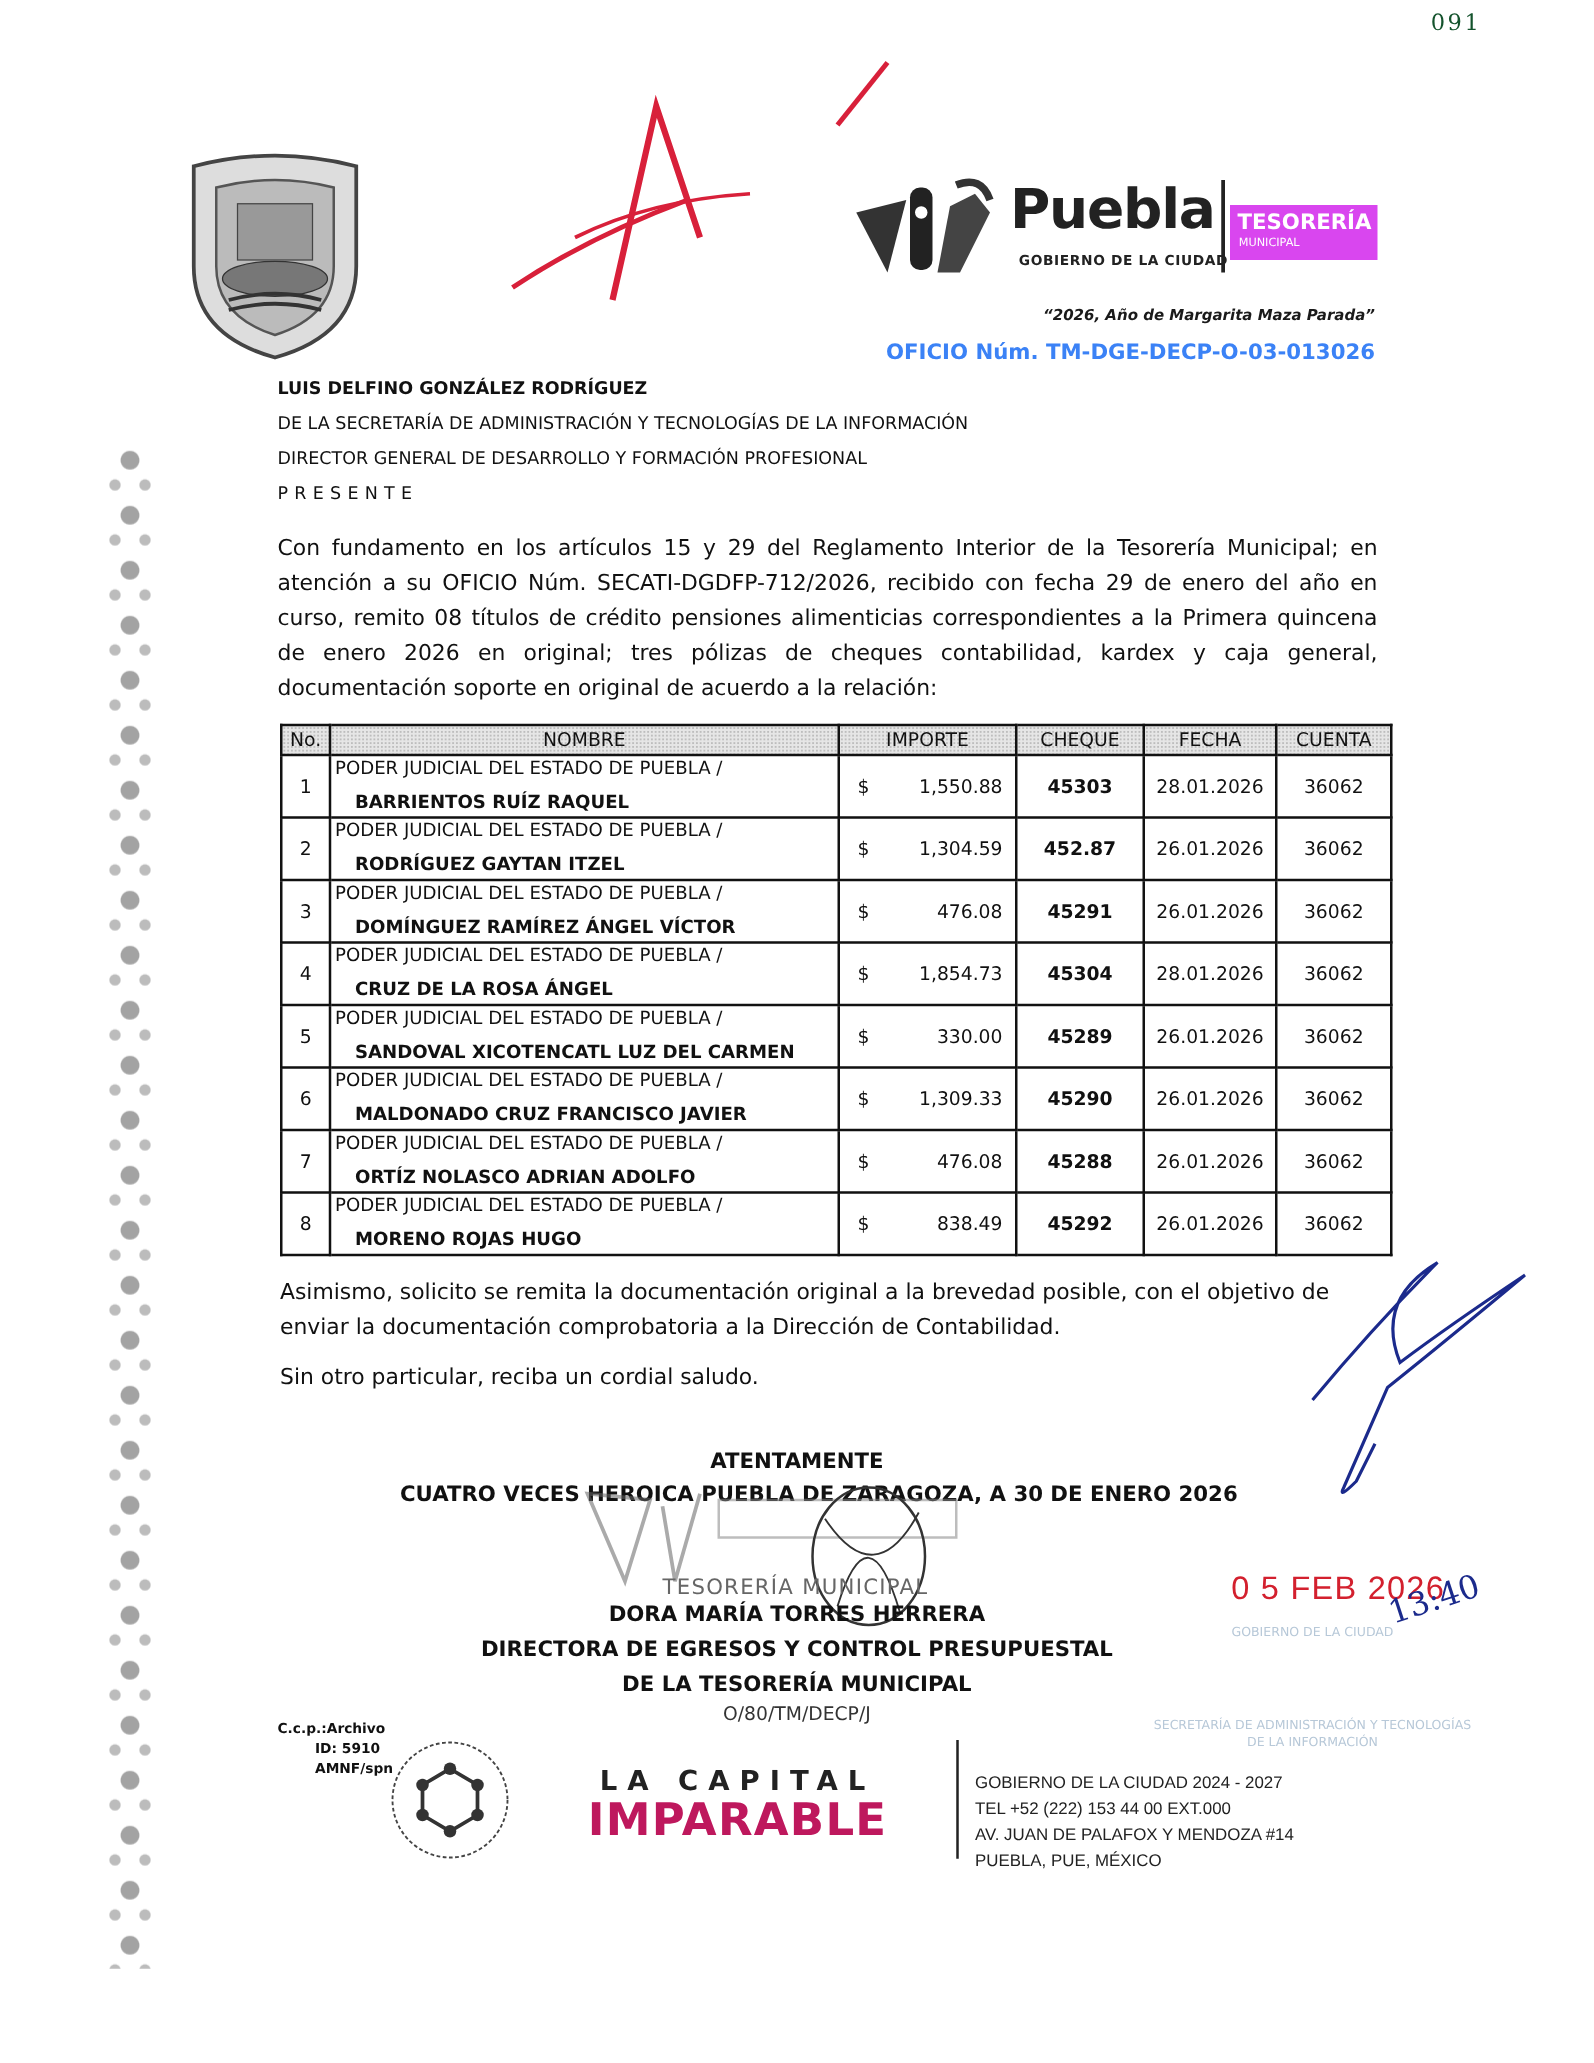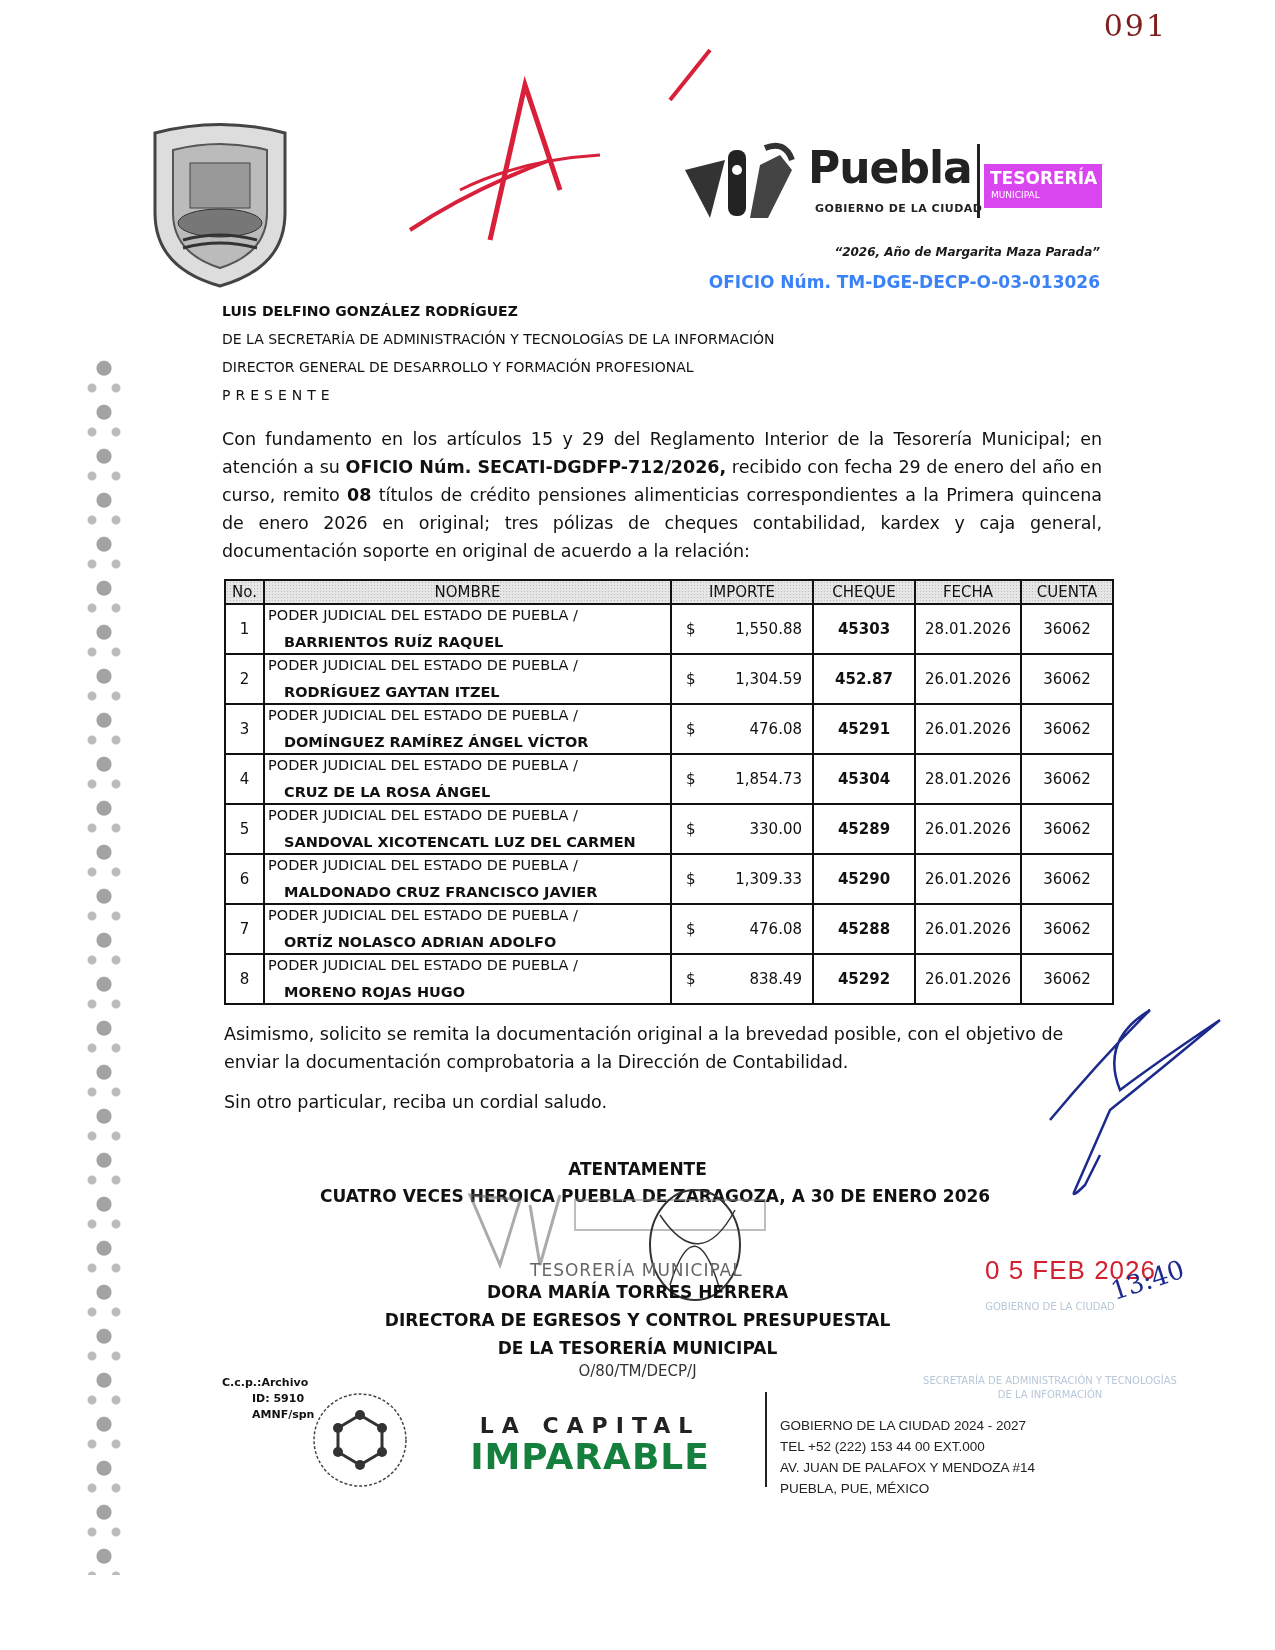--- a/index.html
+++ b/index.html
@@ -15,43 +15,43 @@
       radial-gradient(circle at 75% 75%, #b5b5b5 0 4px, transparent 5px);
     background-size: 48px 44px; opacity: .9; }
 
   
   .crest { left: 145px; top: 118px; width: 150px; height: 170px; }
 
   
   .red-mark { left: 400px; top: 40px; width: 330px; height: 210px; }
 
   
-  .folio { right: 108px; top: 8px; color: #7f1d1d; font-family: "DejaVu Serif", serif;
-           font-size: 30px; letter-spacing: 2px; }
+  .folio { right: 90px; top: 8px; color: #14532d; font-family: "DejaVu Serif", serif;
+           font-size: 18px; letter-spacing: 2px; }
 
   
   .logo { left: 680px; top: 140px; width: 420px; height: 80px; }
   .logo-art { position: absolute; left: 0; top: 0; width: 120px; height: 80px; }
   .logo-puebla { position: absolute; left: 128px; top: 2px; font-family: "DejaVu Sans", sans-serif;
     font-weight: bold; font-size: 44px; letter-spacing: -1px; color: #222; }
   .logo-gob { position: absolute; left: 135px; top: 62px; font-size: 11px; font-weight: bold; letter-spacing: .5px; color: #222; }
   .logo-sep { position: absolute; left: 297px; top: 4px; width: 3px; height: 74px; background: #222; }
   .logo-badge { position: absolute; left: 304px; top: 24px; width: 118px; height: 44px; background: #d946ef; color: #fff; }
   .logo-badge .t1 { position: absolute; left: 6px; top: 4px; font-weight: bold; font-size: 17px; }
   .logo-badge .t2 { position: absolute; left: 7px; top: 26px; font-weight: normal; font-size: 9px; }
 
   .motto { right: 175px; top: 245px; font-style: italic; font-weight: bold; font-size: 12px; color: #1a1a1a; }
   .oficio { right: 175px; top: 272px; font-weight: bold; font-size: 17px; color: #3b82f6; }
 
   .recipient { left: 222px; top: 297px; font-size: 14px; line-height: 28px; }
   .recipient .name { font-weight: bold; }
   .recipient .presente { letter-spacing: 5px; }
 
   .para { left: 222px; top: 425px; width: 880px; font-size: 17.5px; line-height: 28px; text-align: justify; }
-  .para b { font-weight: bold; }
+  .para b { font-weight: normal; }
 
   
   .tbl { left: 224px; top: 579px; border-collapse: collapse; font-size: 15px; }
   .tbl th, .tbl td { border: 2px solid #111; padding: 0; }
   .tbl th { height: 22px; font-weight: normal; font-size: 15px; background: #e6e6e6;
             background-image: radial-gradient(#bdbdbd 0.7px, transparent 0.8px); background-size: 3px 3px; }
   .tbl td { height: 48px; }
   .c-no { width: 37px; text-align: center; }
   .c-name { width: 405px; }
   .c-imp { width: 140px; }
@@ -82,21 +82,21 @@
   .faint-stamp { left: 890px; top: 1300px; width: 320px; color: #b7c8d8; font-size: 10px; line-height: 14px; text-align: center; }
 
   .blue-sig { left: 1040px; top: 1000px; width: 190px; height: 200px; }
 
   .ccp { left: 222px; top: 1375px; font-size: 11px; font-weight: bold; line-height: 16px; }
   .ccp .ind { padding-left: 30px; }
   .equality-seal { left: 310px; top: 1390px; width: 100px; height: 100px; }
 
   .capital { left: 450px; top: 1413px; width: 280px; text-align: center; }
   .capital .l1 { font-weight: bold; font-size: 22px; letter-spacing: 8px; color: #222; }
-  .capital .l2 { font-weight: bold; font-size: 36px; letter-spacing: 1px; color: #15803d; line-height: 38px; }
+  .capital .l2 { font-weight: bold; font-size: 36px; letter-spacing: 1px; color: #be185d; line-height: 38px; }
   .footer-sep { left: 765px; top: 1392px; width: 2px; height: 95px; background: #222; }
   .footer-info { left: 780px; top: 1415px; font-size: 13.5px; line-height: 21px; color: #222; font-family: "Liberation Sans", sans-serif; }
 </style>
 </head>
 <body>
 
 <div class="abs deco-strip"></div>
 
 <div class="abs folio">091</div>
 

